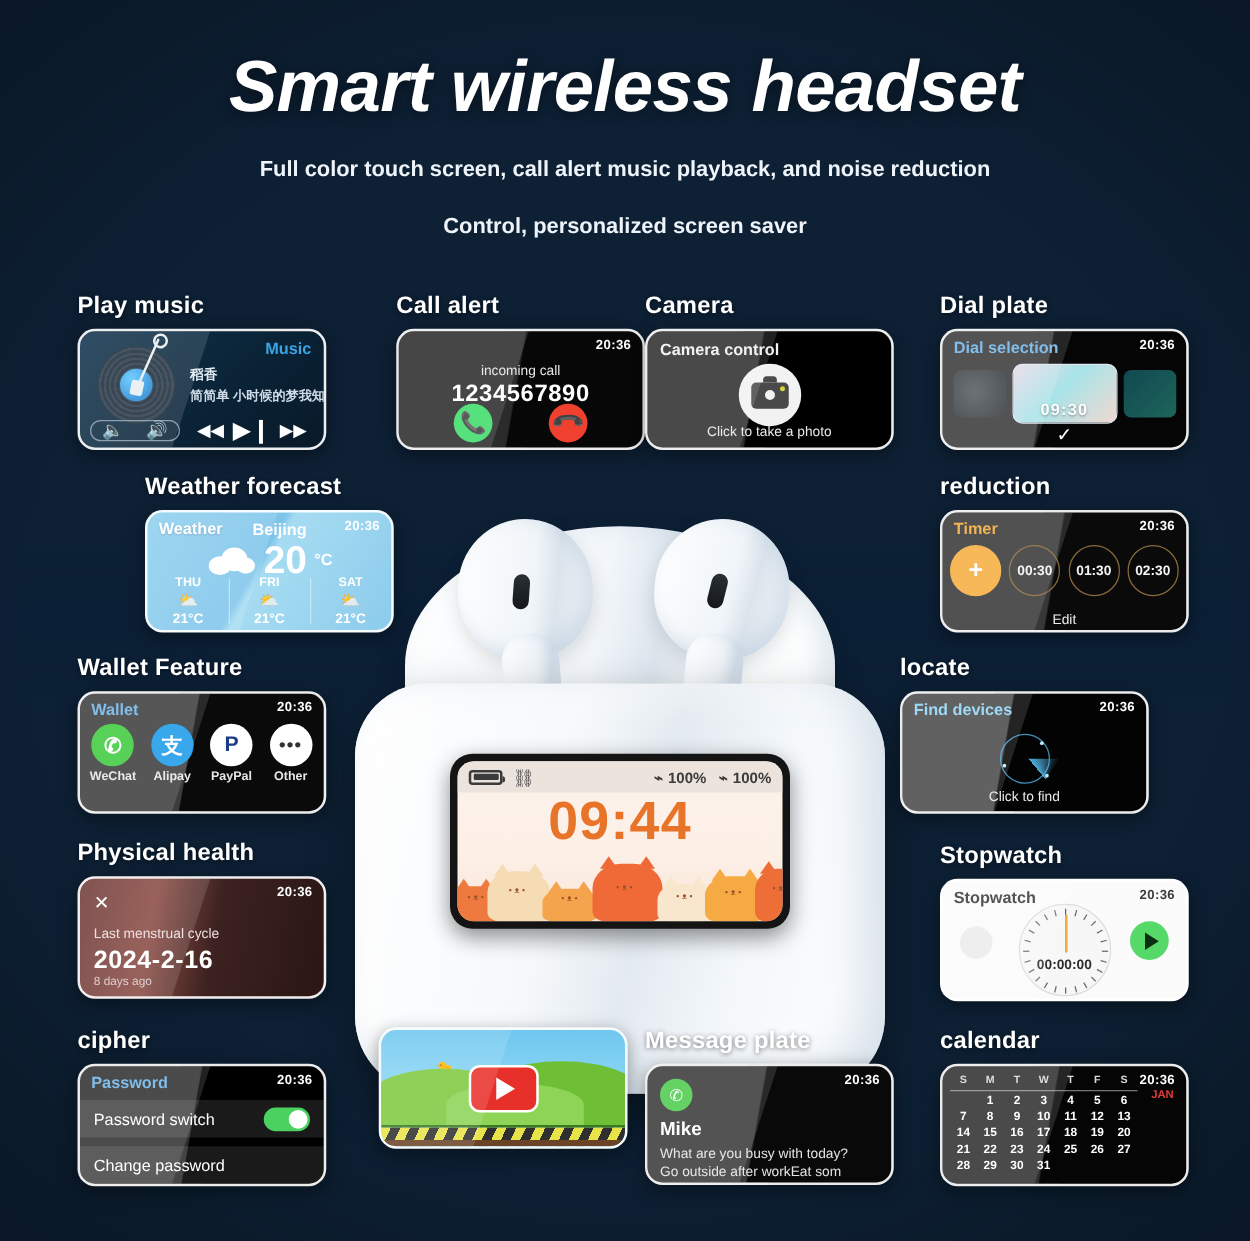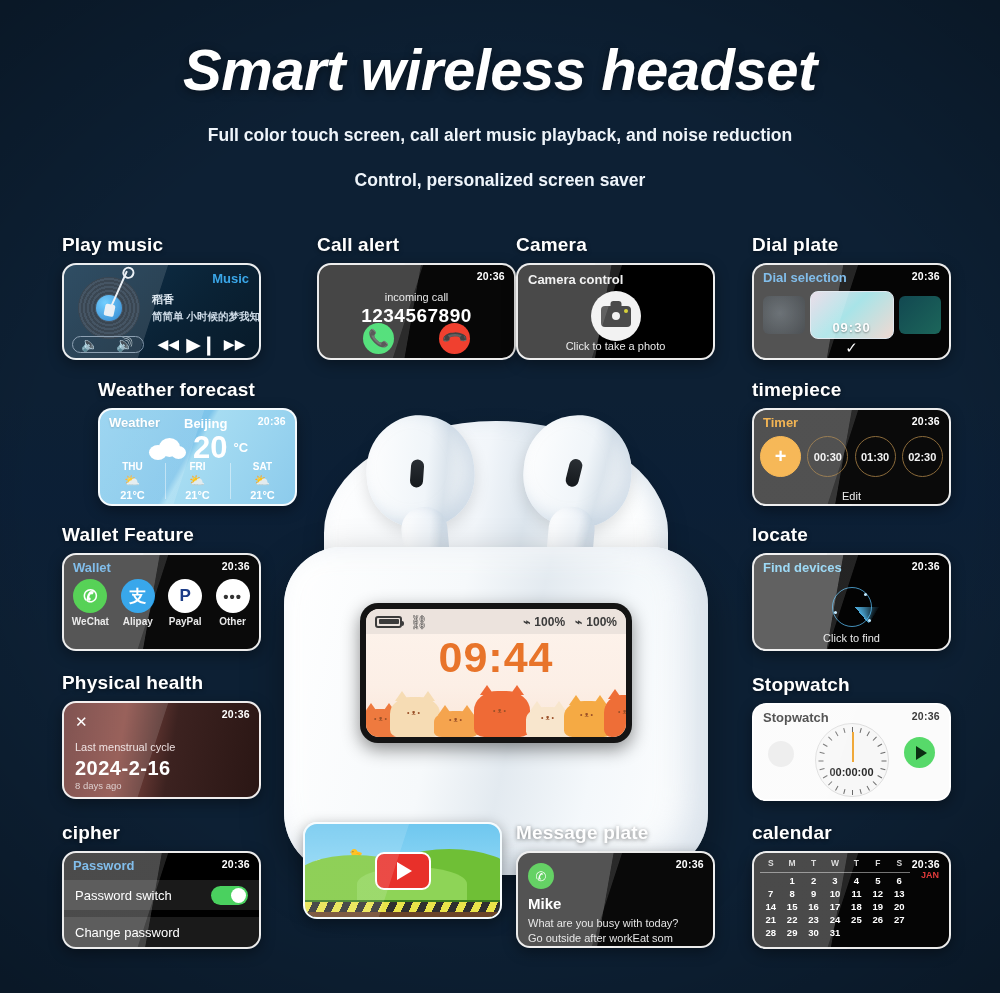--- a/index.html
+++ b/index.html
@@ -410,21 +410,21 @@
       <div class="m-ctrl">
         <span class="gly">◀◀</span>
         <span class="gly big">▶❙</span>
         <span class="gly">▶▶</span>
       </div>
     </div>
     <div class="gloss"></div>
   </div>
 </div>
 
-<div class="feature" style="left:54px; top:379px;padding-left:44px;">
+<div class="feature" style="left:72px; top:379px;padding-left:44px;">
   <div class="f-label" data-bind="features.weather.label">Weather forecast</div>
   <div class="card" id="c-weather">
     <div class="scr-head" data-bind="features.weather.screen_title">Weather</div>
     <div class="w-city" data-bind="features.weather.city">Beijing</div>
     <div class="scr-time" data-bind="features.weather.time">20:36</div>
     <div class="w-main">
       <span class="w-cloud">
           <i></i>
           <i></i>
           <i></i>
@@ -581,36 +581,36 @@
         <span data-bind="features.dial_plate.preview_time">09:30</span>
       </div>
       <div class="dp-mini c"></div>
     </div>
     <div class="dp-check" data-bind="features.dial_plate.confirm">✓</div>
     <div class="gloss"></div>
   </div>
 </div>
 
 <div class="feature" style="left:752px; top:379px;">
-  <div class="f-label" data-bind="features.timepiece.label">timepiece</div>
+  <div class="f-label" data-bind="features.timepiece.label">reduction</div>
   <div class="card" id="c-timer">
     <div class="scr-head" data-bind="features.timepiece.screen_title">Timer</div>
     <div class="scr-time" data-bind="features.timepiece.time">20:36</div>
     <div class="t-row" id="timer-presets">
         <div class="t-circ plus">+</div>
         <div class="t-circ">00:30</div>
         <div class="t-circ">01:30</div>
         <div class="t-circ">02:30</div>
       </div>
     <div class="t-edit" data-bind="features.timepiece.edit">Edit</div>
     <div class="gloss"></div>
   </div>
 </div>
 
-<div class="feature" style="left:752px; top:524px;">
+<div class="feature" style="left:720px; top:524px;">
   <div class="f-label" data-bind="features.locate.label">locate</div>
   <div class="card" id="c-locate">
     <div class="scr-head" data-bind="features.locate.screen_title">Find devices</div>
     <div class="scr-time" data-bind="features.locate.time">20:36</div>
     <div class="loc-radar">
       <div class="ring"></div>
       <div class="sweep"></div>
       <div class="dot" style="left:10px; top:32px;"></div>
       <div class="dot" style="left:40px; top:14px;"></div>
       <div class="dot" style="left:44px; top:40px;"></div>

